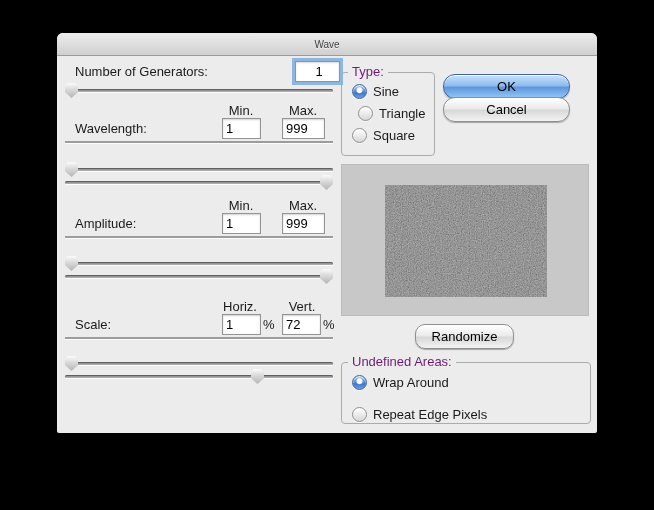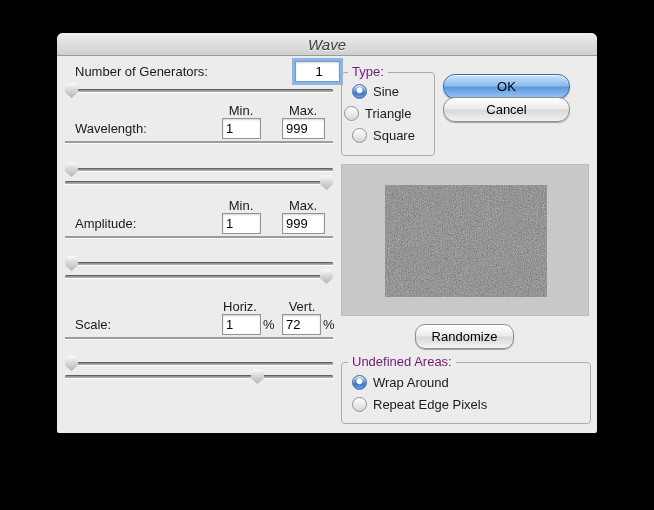--- a/index.html
+++ b/index.html
@@ -19,21 +19,21 @@
     box-shadow:0 0 0 1px rgba(0,0,0,.55), 0 18px 45px rgba(0,0,0,.75);
     color:#1a1a1a; font-size:13px;
   }
   .titlebar {
     position:absolute; left:0; top:0; width:540px; height:22px;
     background:linear-gradient(180deg,#eeeeee,#cfcfcf);
     border-bottom:1px solid #9b9b9b;
     border-radius:6px 6px 0 0;
     display:flex; align-items:center; justify-content:center;
   }
-  .titlebar span { font-size:15px; color:#3c3c3c; text-shadow:0 1px 0 rgba(255,255,255,.7);font-style:italic; }
+  .titlebar span { font-size:10px; color:#3c3c3c; text-shadow:0 1px 0 rgba(255,255,255,.7); }
 
   .lbl { position:absolute; white-space:nowrap; }
   .hdr { position:absolute; text-align:center; }
 
   .field {
     position:absolute; height:19px; border:1px solid #949494; background:#fff;
     font-family:"Liberation Sans", sans-serif; font-size:13px; color:#000;
     padding:0 0 0 3px; box-sizing:content-box; outline:none;
     box-shadow:inset 0 1px 2px rgba(0,0,0,.18);
   }
@@ -150,21 +150,21 @@
     <div class="thumb" style="left:8px; top:323px;"></div>
     <div class="track" style="left:8px; top:342px; width:268px;"></div>
     <div class="thumb" style="left:194px; top:336px;"></div>
 
     <div class="groupbox" style="left:284px; top:39px; width:92px; height:82px;">
       <span class="legend">Type:</span>
       <div class="radio-row" style="left:10px; top:10px;">
         <span class="radio selected"></span>
         <span class="radio-label">Sine</span>
       </div>
-      <div class="radio-row" style="left:2px; top:32px;">
+      <div class="radio-row" style="left:16px; top:32px;">
         <span class="radio"></span>
         <span class="radio-label">Triangle</span>
       </div>
       <div class="radio-row" style="left:10px; top:54px;">
         <span class="radio"></span>
         <span class="radio-label">Square</span>
       </div>
     </div>
 
     <div class="btn primary" style="left:386px; top:41px; width:125px; height:23px;">OK</div>
@@ -190,20 +190,20 @@
     </div>
 
     <div class="btn bevel" style="left:358px; top:291px; width:97px; height:23px;">Randomize</div>
 
     <div class="groupbox" style="left:284px; top:329px; width:248px; height:60px;">
       <span class="legend">Undefined Areas:</span>
       <div class="radio-row" style="left:10px; top:11px;">
         <span class="radio selected"></span>
         <span class="radio-label">Wrap Around</span>
       </div>
-      <div class="radio-row" style="left:10px; top:33px;">
+      <div class="radio-row" style="left:10px; top:43px;">
         <span class="radio"></span>
         <span class="radio-label">Repeat Edge Pixels</span>
       </div>
     </div>
 
   </div>
 </div>
 
 </body></html>

